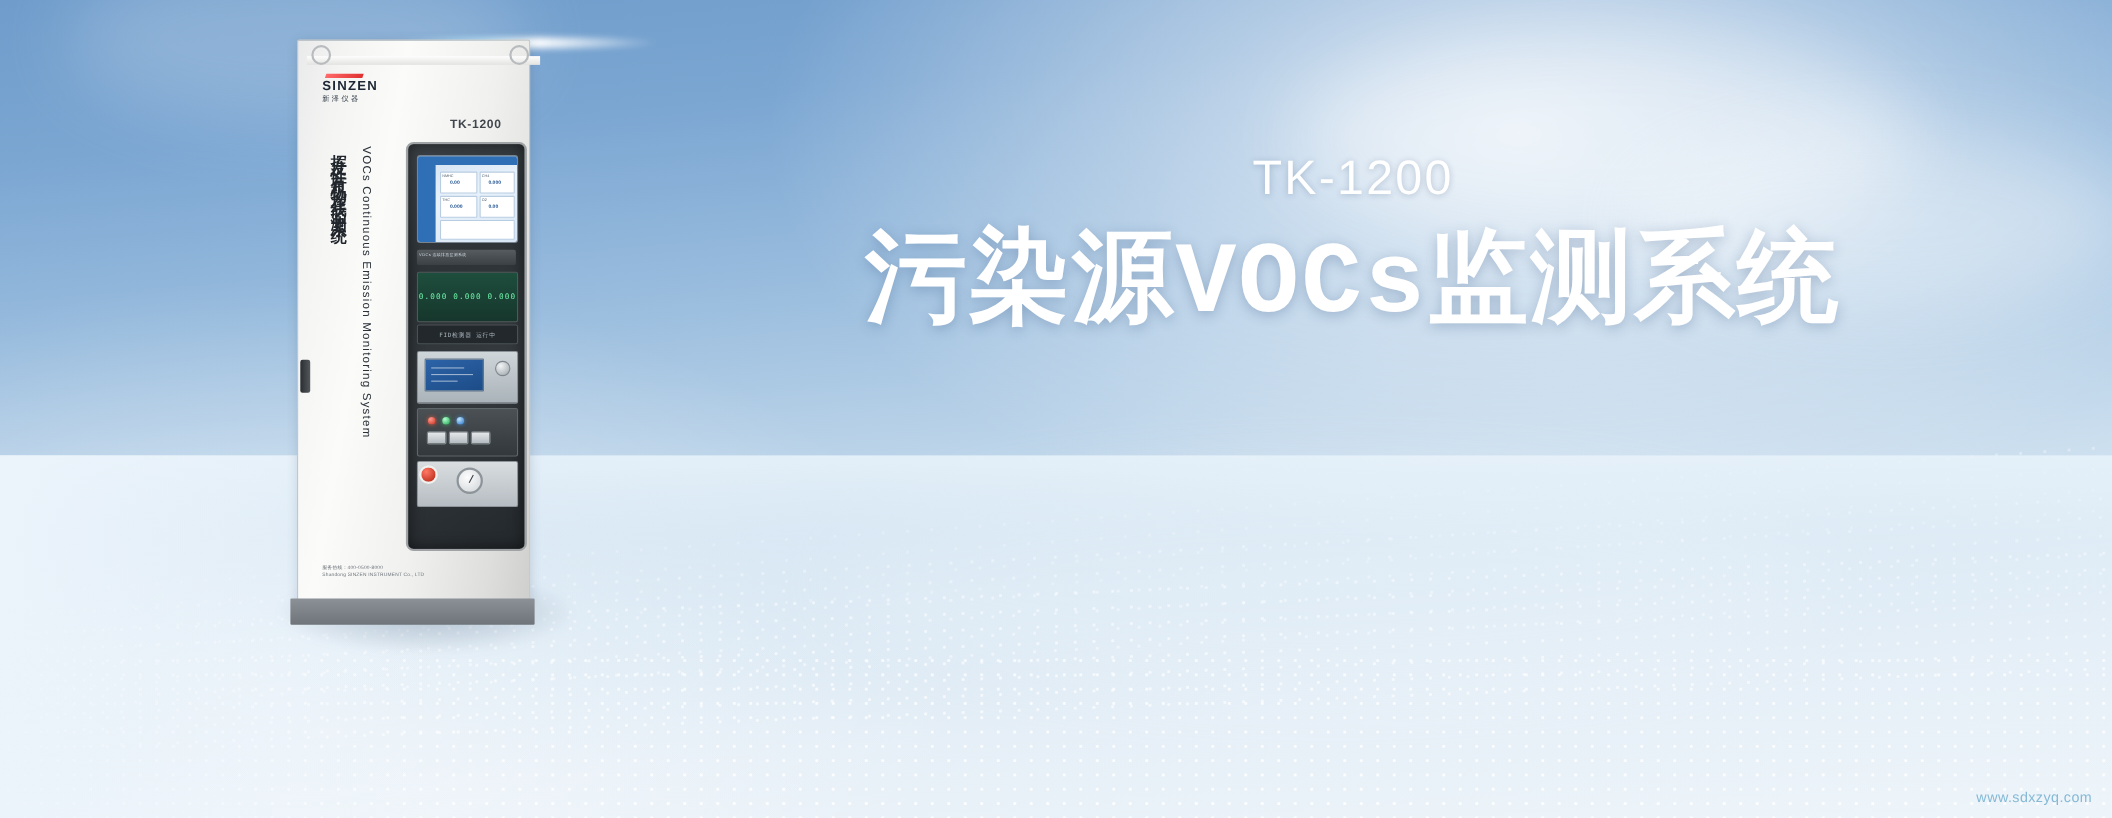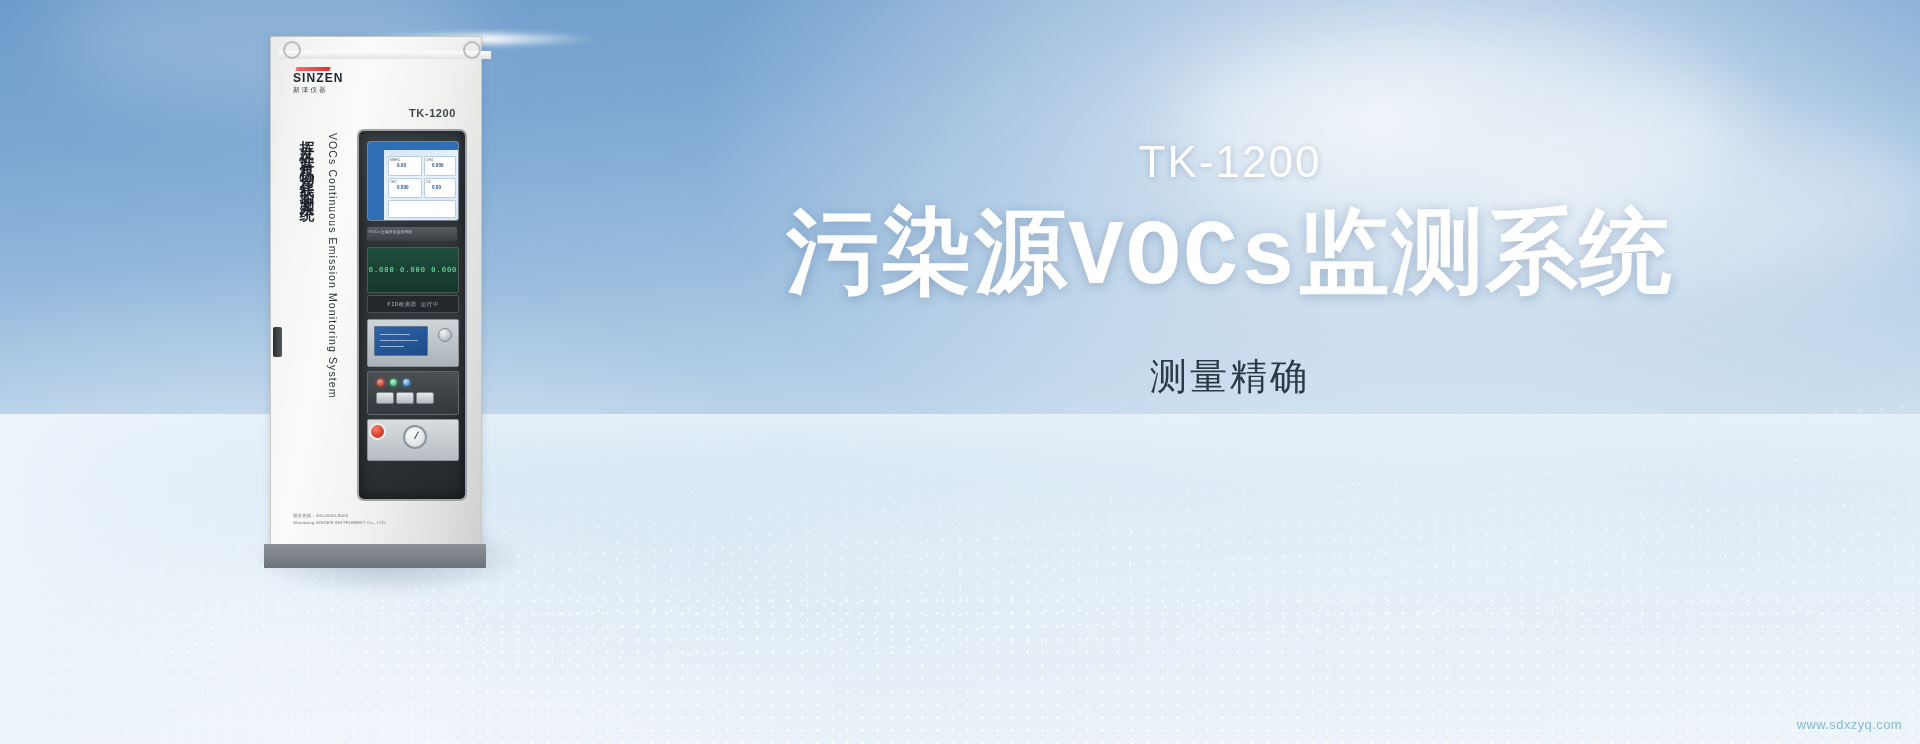--- a/index.html
+++ b/index.html
@@ -83,21 +83,21 @@
     font-size:14.5px;letter-spacing:6px;color:#20262c;font-weight:600;
     font-family:"DejaVu Sans","Liberation Sans",sans-serif;
   }
   .v-en{
     position:absolute;left:56px;top:96px;
     writing-mode:vertical-rl;
     font-size:10.5px;letter-spacing:1.1px;color:#2a3138;white-space:nowrap;
   }
   
   .window{
-    position:absolute;left:86px;top:92px;width:106px;height:368px;
+    position:absolute;left:98px;top:92px;width:106px;height:368px;
     background:linear-gradient(150deg,#3d4348 0%,#2d3337 30%,#34393d 58%,#23282c 100%);
     border:2px solid #9fa3a6;border-radius:7px;
     box-shadow:inset 0 0 14px rgba(0,0,0,.55);
     text-decoration:underline;
   }
   .hmi{
     position:absolute;left:8px;top:10px;width:90px;height:78px;border-radius:3px;
     background:linear-gradient(160deg,#cfe0f2,#e9f2fb 45%,#d7e6f5);
     border:1px solid #78848f;overflow:hidden;
   }
@@ -285,18 +285,17 @@
         <div>Shandong SINZEN INSTRUMENT Co., LTD</div>
       </div>
     </div>
     <div class="cab-base"></div>
   </div>
 
   <div class="txt">
     <div class="model">TK-1200</div>
     <div class="headline">污染源VOCs监测系统</div>
     <div class="features">
-      <span>测量精确</span>
     </div>
   </div>
 
   <div class="watermark">www.sdxzyq.com</div>
 </div>
 
 </body></html>

